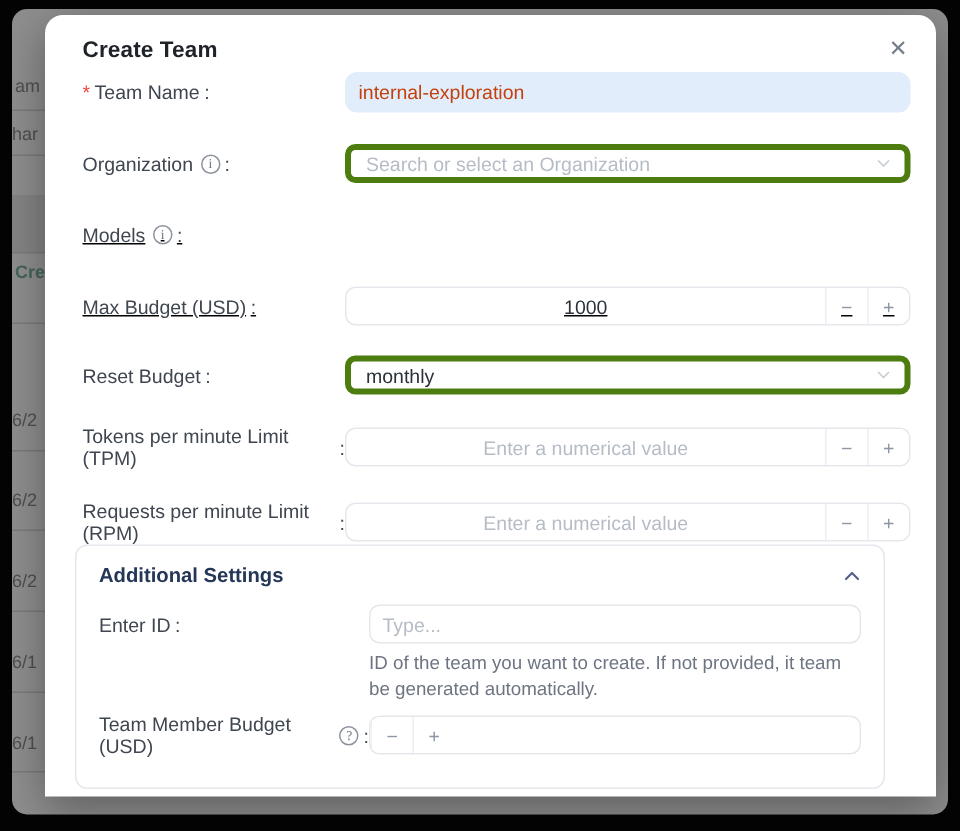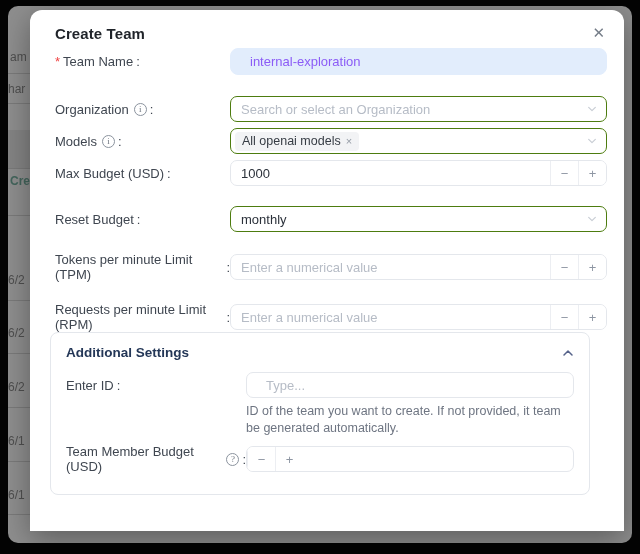--- a/index.html
+++ b/index.html
@@ -18,56 +18,56 @@
   .modal { position:absolute; left:22px; top:4px; width:594px; height:521px;
            background:#ffffff; border-radius:12px 12px 0 0;
            box-shadow:0 8px 30px rgba(0,0,0,.35); overflow:hidden; }
 
   .modal-header { display:flex; justify-content:space-between; align-items:flex-start;
                   margin:15px 17px 0 25px; }
   .modal-title { font-size:15px; font-weight:bold; color:#1f2329; letter-spacing:.1px; }
   .close-btn { font-size:15px; color:#757d88; line-height:15px; cursor:pointer; padding:0 2px; }
 
   .row { display:flex; align-items:center; margin:0 17px 0 25px; }
-  .mt6{margin-top:6px;} .mt17{margin-top:6px;} .mt20{margin-top:20px;}
+  .mt6{margin-top:6px;} .mt17{margin-top:27px;text-decoration:underline;} .mt20{margin-top:20px;}
   .mt21{margin-top:21px;} .mt61{margin-top:61px;}
 
   .lbl { width:175px; flex:none; display:flex; align-items:center;
          font-size:13px; color:#3f4650; }
   .req { color:#ef4444; margin-right:3px; font-size:13px; }
   .colon { margin-left:3px; }
   .icirc { display:inline-flex; align-items:center; justify-content:center;
            width:13px; height:13px; border:1px solid #8b939e; border-radius:50%;
            color:#6f7680; font-size:9px; line-height:1; margin-left:5px; flex:none;
            font-family:"Liberation Serif", serif; }
 
   .field { flex:1; min-width:0; }
 
   .inp { width:100%; height:26px; border:1px solid #e4e7ec; border-radius:7px;
-         padding:0 19px; font-size:13px; color:#8b5cf6; background:#fff; outline:none;
+         padding:0 8px; font-size:13px; color:#c2410c; background:#fff; outline:none;
          font-family:"Liberation Sans", sans-serif; }
   .inp::placeholder { color:#b6bcc6; }
   .inp.blue { height:27px; background:#e2edfc; border-color:#e2edfc; border-radius:8px; }
 
-  .select { position:relative; height:26px; border:1px solid #4d7c0f; border-radius:7px;
+  .select { position:relative; height:26px; border:4px solid #4d7c0f; border-radius:7px;
             background:#fff; display:flex; align-items:center; padding:0 26px 0 10px; }
   .select.tags { padding-left:4px; }
   .sel-ph { font-size:13px; color:#b6bcc6; white-space:nowrap; overflow:hidden; }
   .sel-val { font-size:13px; color:#2b313a; }
   .chev { position:absolute; right:9px; top:50%; margin-top:-5px; width:10px; height:10px; }
 
   .tag { display:inline-flex; align-items:center; background:#f2f3f5; border-radius:4px;
          height:19px; padding:0 7px; font-size:12.5px; color:#363c44; }
   .tag-x { margin-left:5px; color:#949ba5; font-size:11px; cursor:pointer; }
 
   .numwrap { display:flex; align-items:stretch; height:26px; border:1px solid #e4e7ec;
              border-radius:7px; background:#fff; overflow:hidden; }
   .numwrap input { flex:1; min-width:0; border:none; outline:none; padding:0 10px;
                    font-size:13px; color:#2b313a; background:transparent;
-                   font-family:"Liberation Sans", sans-serif; }
+                   font-family:"Liberation Sans", sans-serif;text-align:center; }
   .numwrap input::placeholder { color:#b6bcc6; }
   .stepbtn { width:28px; flex:none; display:flex; align-items:center; justify-content:center;
              border-left:1px solid #eceef2; color:#8e96a3; font-size:13px; cursor:pointer;
              background:#fff; }
 
   .panel { margin:0 17px 0 15px; margin-left:10px; border:1px solid #e4e7ec;
            border-radius:8px; padding:12px 15px 20px 15px; position:relative; left:0; }
   .panel-wrap { margin:0 17px 0 10px; }
   .panel-head { display:flex; justify-content:space-between; align-items:center; }
   .panel-title { font-size:13.5px; font-weight:bold; color:#243757; }
@@ -133,31 +133,20 @@
         </div>
       </div>
     </div>
 
     <div class="row mt17">
       <div class="lbl">
         <span>Models</span>
         <span class="icirc">i</span>
         <span class="colon">:</span>
       </div>
-      <div class="field">
-        <div class="select tags">
-          <span class="tag">
-            <span>All openai models</span>
-            <span class="tag-x">×</span>
-          </span>
-          <svg class="chev" viewBox="0 0 12 12">
-            <path d="M2 4l4 4 4-4" stroke="#c8cdd4" stroke-width="1.4" fill="none" stroke-linecap="round" stroke-linejoin="round"></path>
-          </svg>
-        </div>
-      </div>
     </div>
 
     <div class="row mt17">
       <div class="lbl">
         <span>Max Budget (USD)</span>
         <span class="colon">:</span>
       </div>
       <div class="field">
         <div class="numwrap">
           <input value="1000" style="">

